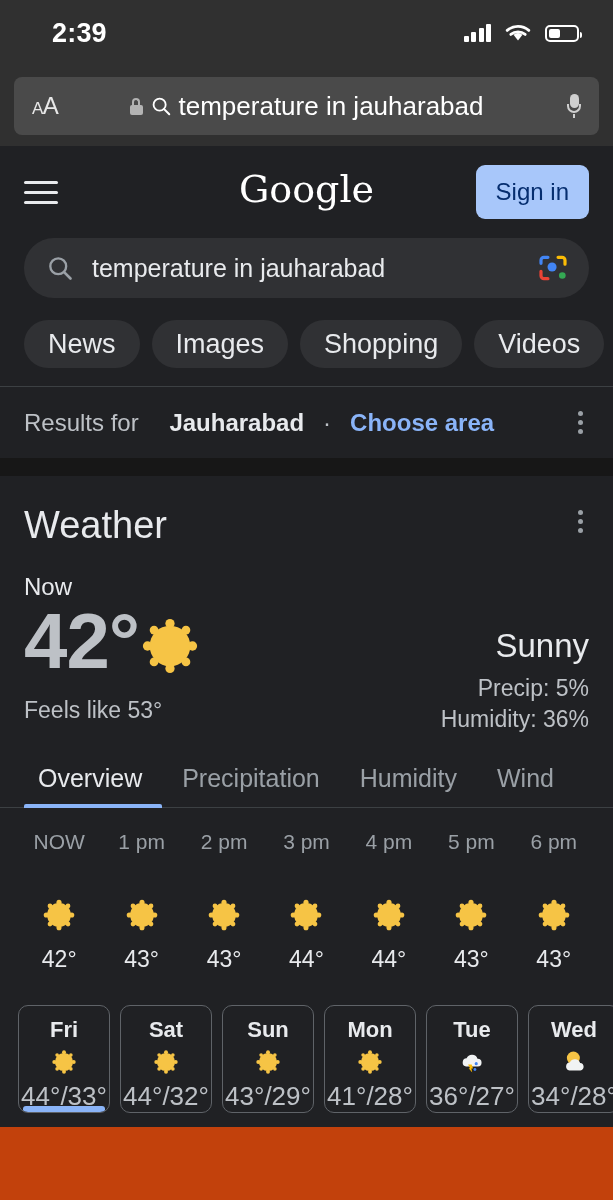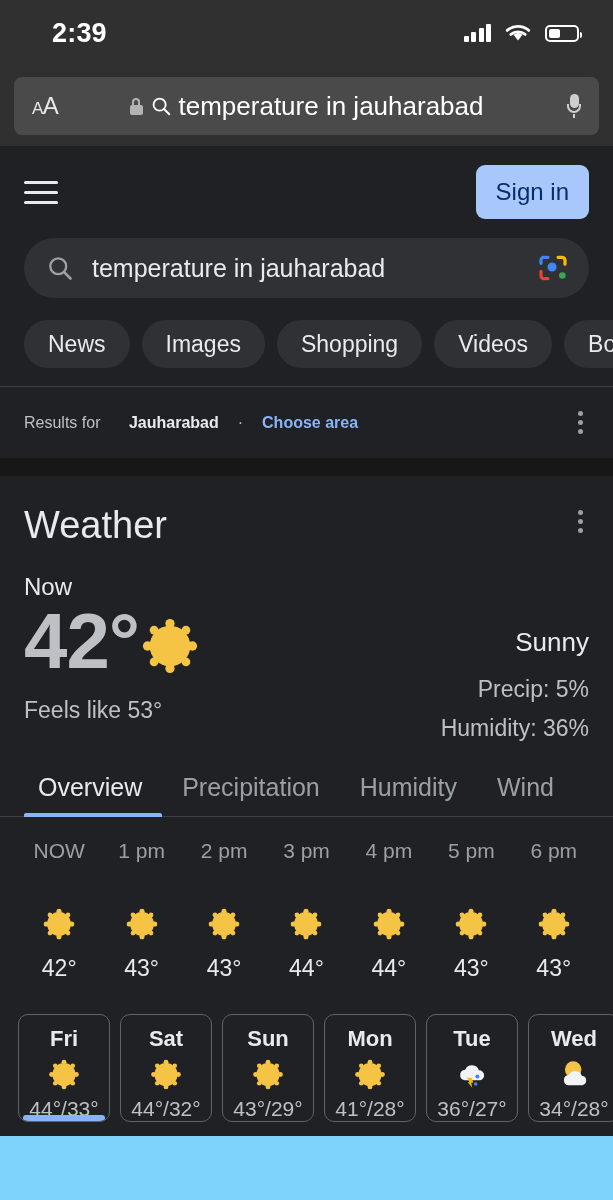--- a/index.html
+++ b/index.html
@@ -2,21 +2,21 @@
 <html><head>
 <meta charset="utf-8">
 <style>
   * { box-sizing: border-box; margin: 0; padding: 0; }
   html, body {
     width: 613px; height: 1200px;
     background: #1f1f1f;
     font-family: "Liberation Sans", sans-serif;
     overflow: hidden;
   }
-  .phone { position: relative; width: 613px; height: 1200px; background: #7dd3fc; }
+  .phone { position: relative; width: 613px; height: 1200px; background: #c2410c; }
 
   
   .statusbar {
     height: 66px; background: #303030;
     display: flex; align-items: center; justify-content: space-between;
     padding: 0 34px 0 52px;
   }
   .sb-time { color: #ffffff; font-size: 27px; font-weight: 600; letter-spacing: .2px; }
   .sb-right { display: flex; align-items: center; gap: 13px; }
   .sig { display: flex; align-items: flex-end; gap: 2.5px; height: 18px; }
@@ -74,28 +74,28 @@
     flex: 1; background: transparent; border: none; outline: none;
     color: #e8eaed; font-size: 25px; font-family: "Liberation Sans", sans-serif;
   }
   .lens { width: 32px; height: 32px; flex: 0 0 auto; }
 
   
   .chips { display: flex; gap: 12px; padding: 10px 24px 18px; overflow: hidden; }
   .chip {
     background: #303134; color: #e8eaed; border-radius: 24px;
     padding: 0 24px; height: 48px; display: flex; align-items: center;
-    font-size: 23px; white-space: nowrap; flex: 0 0 auto;
+    font-size: 27px; white-space: nowrap; flex: 0 0 auto;
   }
 
   
   .resultsfor {
     border-top: 1px solid #3c4043;
     height: 72px; display: flex; align-items: center; padding: 0 24px;
-    color: #bdc1c6; font-size: 16px; gap: 12px;
+    color: #bdc1c6; font-size: 24px; gap: 12px;
   }
   .resultsfor b { color: #e8eaed; font-weight: 700; }
   .rf-dot { margin: 0 7px; color: #bdc1c6; }
   .rf-link { color: #8ab4f8; font-weight: bold; }
   .kebab { margin-left: auto; display: flex; flex-direction: column; gap: 4px; padding: 6px; }
   .kebab i { width: 5px; height: 5px; border-radius: 50%; background: #9aa0a6; display:block; }
 
   .gap { height: 18px; background: #171717; }
 
   
@@ -103,22 +103,22 @@
   .wtitle-row { display: flex; align-items: flex-start; padding: 28px 24px 0; }
   .wtitle { color: #e8eaed; font-size: 38px; font-weight: 400; }
   .now-label { color: #e8eaed; font-size: 24px; padding: 26px 24px 0; }
   .cur-row { display: flex; align-items: flex-start; padding: 0 24px; }
   .cur-left { flex: 0 0 auto; }
   .temp-line { display: flex; align-items: center; }
   .big-temp { color: #bdc1c6; font-size: 78px; font-weight: 700; line-height: 1.05; letter-spacing: -1px; }
   .sun-big { width: 58px; height: 58px; margin-left: 2px; margin-top: 8px; }
   .feels { color: #bdc1c6; font-size: 23px; padding-top: 14px; }
   .cur-right { margin-left: auto; text-align: right; padding-top: 26px; }
-  .cond { color: #e8eaed; font-size: 26px; padding-bottom: 8px; }
-  .detail { color: #bdc1c6; font-size: 23px; line-height: 1.36; margin-top: 8px; }
+  .cond { color: #e8eaed; font-size: 33px; padding-bottom: 8px; }
+  .detail { color: #bdc1c6; font-size: 23px; line-height: 1.36; }
 
   
   .tabs { display: flex; gap: 0; padding: 28px 24px 0; border-bottom: 1px solid #3c4043; }
   .tab { position: relative; padding: 0 20px 14px; color: #9aa0a6; font-size: 25px; white-space: nowrap; }
   .tab:first-child { padding-left: 14px; }
   .tab.active { color: #e8eaed; }
   .tab.active::after {
     content:""; position:absolute; left:0; right:0; bottom:-1px; height:4px;
     background:#8ab4f8; border-radius: 2px 2px 0 0;
   }
@@ -133,21 +133,21 @@
   
   .daily { display: flex; gap: 10px; padding: 20px 18px 0; overflow: hidden; }
   .dcard {
     flex: 0 0 auto; width: 92px; height: 108px;
     border: 1px solid #5f6368; border-radius: 10px;
     display: flex; flex-direction: column; align-items: center;
     padding-top: 11px; position: relative; overflow: hidden;
   }
   .dname { color: #e8eaed; font-size: 22px; font-weight: 700; }
   .dicon { width: 34px; height: 34px; margin: 6px 0 6px; }
-  .dtemp { color: #bdc1c6; font-size: 21px; }
+  .dtemp { color: #bdc1c6; font-size: 26px; }
   .dcard.sel::after {
     content:""; position:absolute; left:4px; right:4px; bottom:0; height:6px;
     background:#8ab4f8; border-radius: 3px 3px 0 0;
   }
 </style>
 </head>
 <body>
 
 <div class="phone">
 
@@ -192,20 +192,25 @@
       </span>
     </div>
   </div>
 
   <div class="ghead">
     <div class="grow1">
       <div class="hamburger">
         <span></span>
           <span></span>
           <span></span>
+      </div>
+      <div class="glogo">
+        <svg viewBox="0 0 272 92" height="46" aria-label="Google">
+          <text x="0" y="70" font-family="DejaVu Serif, serif" font-size="76" fill="#ffffff">Google</text>
+        </svg>
       </div>
       <button class="signin">Sign in</button>
     </div>
 
     <div class="searchbox-wrap">
       <div class="searchbox">
         <svg class="s-icon" viewBox="0 0 24 24">
           <circle cx="10.5" cy="10.5" r="6.8" stroke="#9aa0a6" stroke-width="2" fill="none"></circle>
           <line x1="15.5" y1="15.5" x2="21" y2="21" stroke="#9aa0a6" stroke-width="2.3" stroke-linecap="round"></line>
         </svg>

